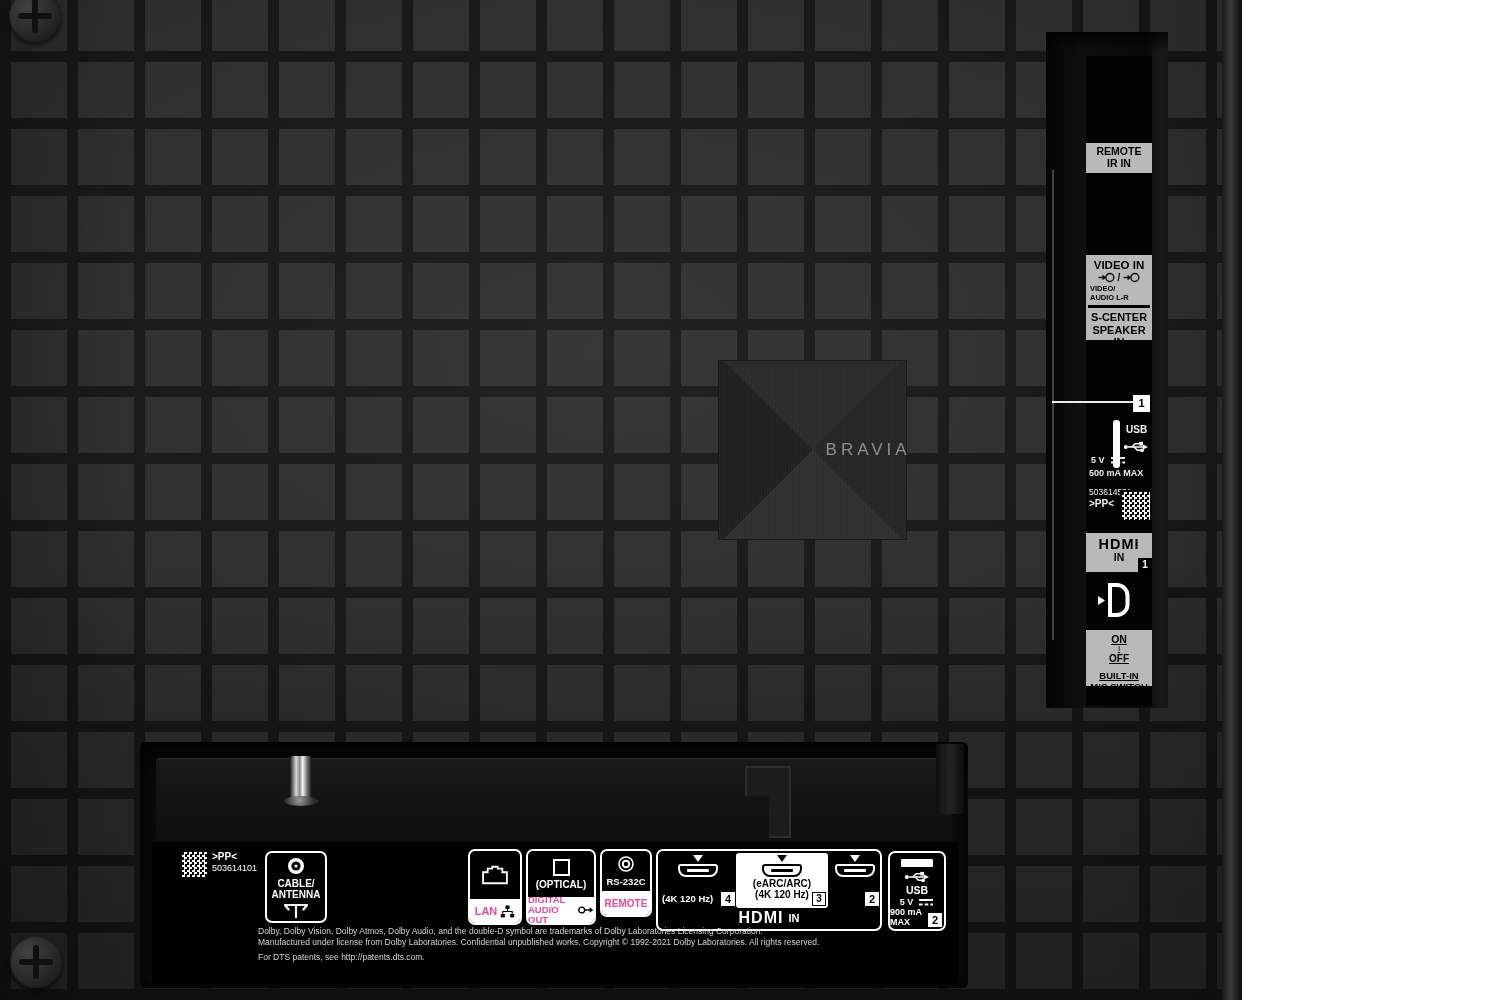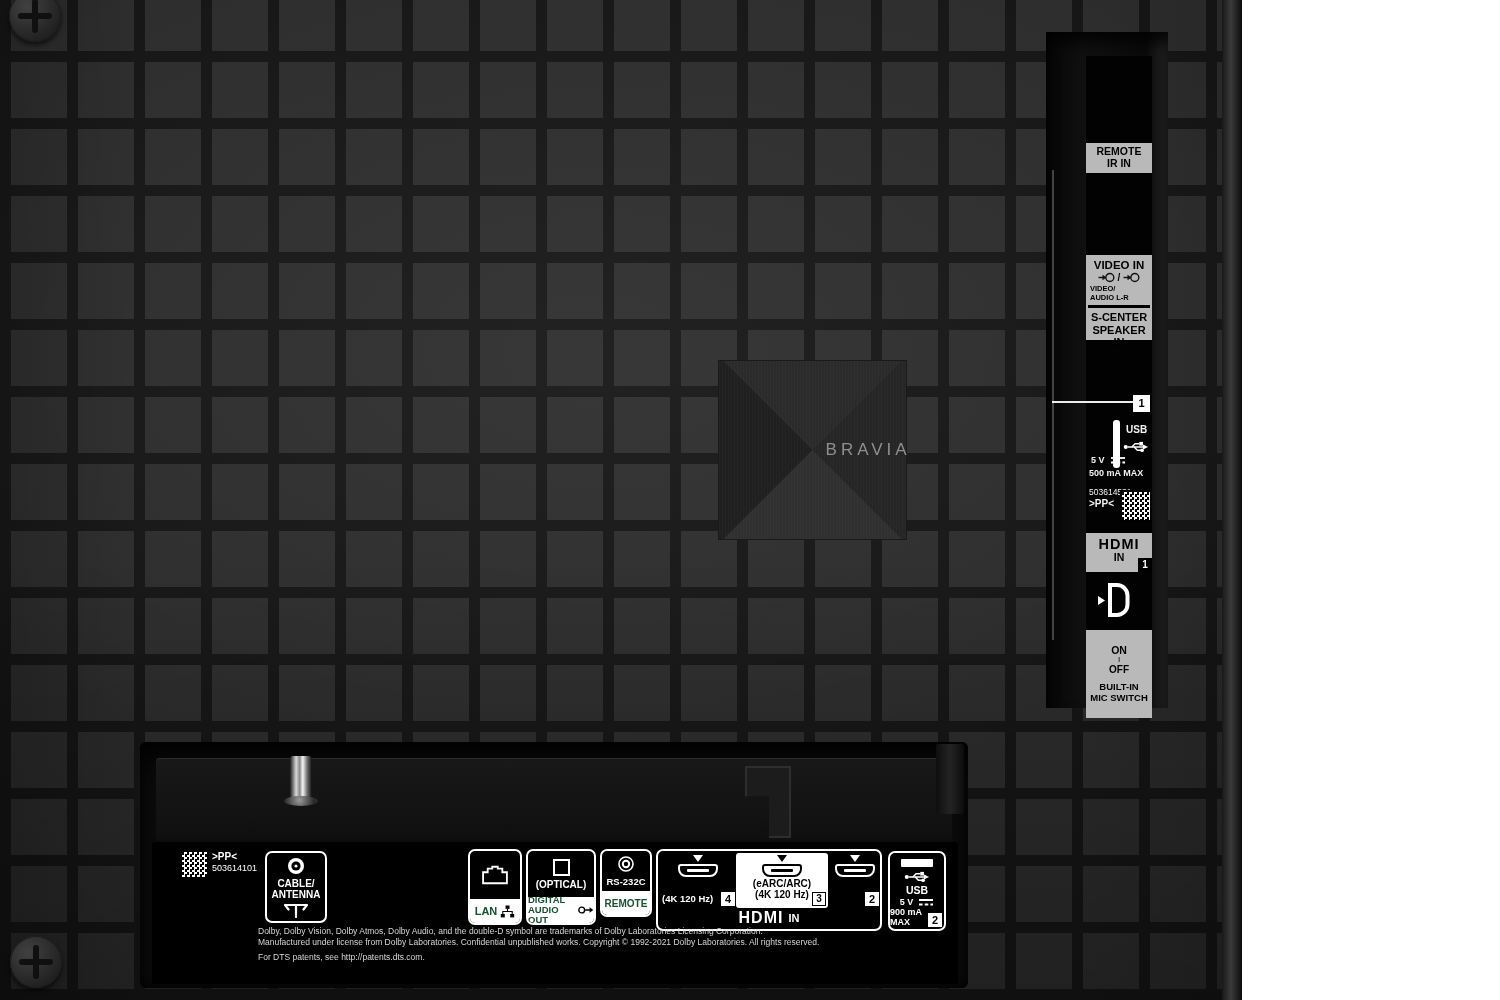--- a/index.html
+++ b/index.html
@@ -66,21 +66,21 @@
     box-shadow:inset 0 0 0 2px #2e2e2e;}
   #latch-bar{left:796px;top:2px;width:28px;height:70px;
     background:linear-gradient(90deg,#0e0e0e,#242424 50%,#0c0c0c);border-radius:2px;}
   #label-strip{left:12px;top:100px;width:806px;height:142px;background:#000;border-radius:3px;}
 
   .qr{background:repeating-conic-gradient(#fff 0 25%, #000 0 50%);background-size:5px 5px;
     box-shadow:0 0 0 2px #000;}
   .port-box{position:absolute;border:2px solid #fff;border-radius:7px;box-sizing:border-box;
     display:flex;flex-direction:column;align-items:center;overflow:hidden;}
   .box-top{flex:1;width:100%;display:flex;flex-direction:column;align-items:center;justify-content:center;gap:3px;}
-  .box-bottom{width:100%;background:#fff;color:#14532d;display:flex;align-items:center;justify-content:center;gap:3px;}
+  .box-bottom{width:100%;background:#fff;color:#ec4899;display:flex;align-items:center;justify-content:center;gap:3px;}
   .wtxt{color:#fff;}
   .optical-square{width:13px;height:13px;border:2px solid #fff;}
 
   .tri{width:0;height:0;border-left:5px solid transparent;border-right:5px solid transparent;border-top:7px solid #fff;}
   .tri.dark{border-top-color:#000;}
   .hconn{width:40px;height:13px;border:2px solid #fff;border-radius:3px 3px 8px 8px;position:relative;box-sizing:border-box;}
   .hconn .slot{position:absolute;left:50%;top:3px;transform:translateX(-50%);width:22px;height:3px;background:#fff;border-radius:1px;}
   .hconn.dark{border-color:#000;}
   .hconn.dark .slot{background:#000;}
 
@@ -173,21 +173,21 @@
       <div class="hdmi-logo" style="font-size:14.5px;padding-top:3px;">HDMI</div>
       <div style="font-size:10.5px;font-weight:bold;margin-top:-1px;">IN</div>
       <div class="badge dark" style="right:0;bottom:0;width:14px;height:14px;font-size:10px;">1</div>
     </div>
 
     <svg style="position:absolute;left:10px;top:524px;" width="40" height="40" viewBox="0 0 40 40">
       <path d="M2 16 l7 4.5 L2 25 z" fill="#fff"></path>
       <path d="M14 5 h7 a10.5 10.5 0 0 1 10.5 10.5 v9 a10.5 10.5 0 0 1 -10.5 10.5 h-7 z" fill="none" stroke="#fff" stroke-width="4"></path>
     </svg>
 
-    <div class="gray-label" style="top:574px;height:88px;padding-top:14px;box-sizing:border-box;">
+    <div class="gray-label" style="top:574px;height:56px;padding-top:3px;box-sizing:border-box;text-decoration:underline;">
       <div style="font-size:10.5px;font-weight:bold;">ON</div>
       <div style="font-size:8px;line-height:8px;">I</div>
       <div style="font-size:10px;font-weight:bold;">OFF</div>
       <div class="pre" style="font-size:9.5px;font-weight:bold;line-height:10.5px;margin-top:7px;">BUILT-IN
 MIC SWITCH</div>
     </div>
   </div>
 
   <div id="usb1-line" class="abs"></div>
   <div class="badge" style="left:1133px;top:395px;width:17px;height:17px;">1</div>

